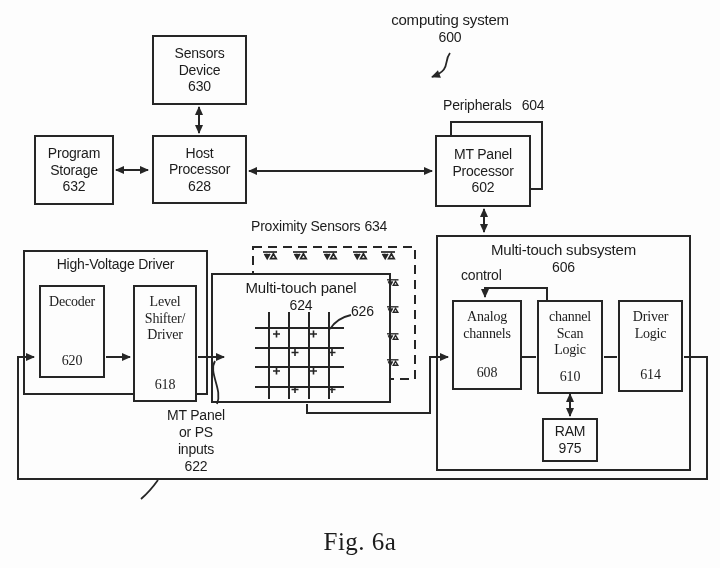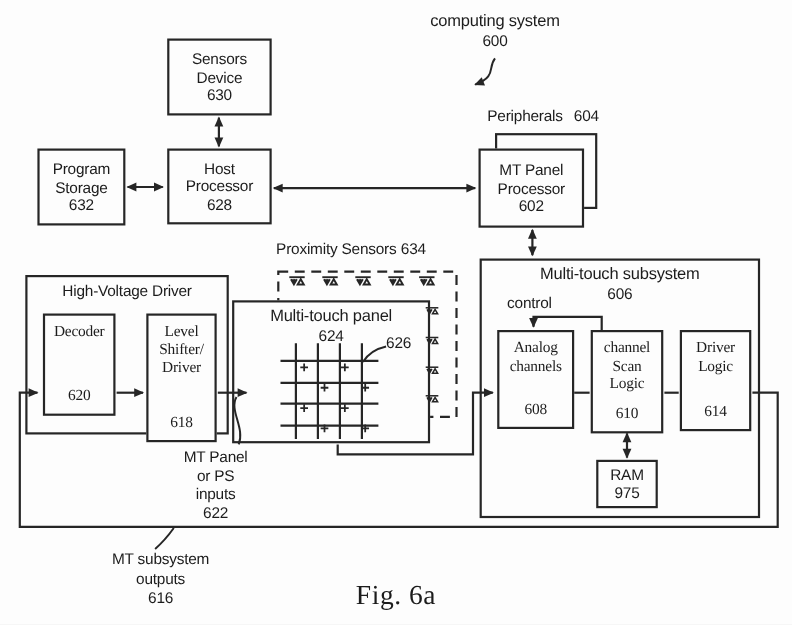--- a/index.html
+++ b/index.html
@@ -138,25 +138,20 @@
 
   <div class="lbl" style="left:351px;top:303px;z-index:5">626</div>
 
   <div class="lbl" style="left:155px;top:407px;width:82px;line-height:1.22">
     <span class="ln">MT Panel</span>
     <span class="ln">or PS</span>
     <span class="ln">inputs</span>
     <span class="ln">622</span>
   </div>
 
-  <div class="lbl" style="left:85px;top:500px;width:122px;line-height:1.25">
-    <span class="ln">MT subsystem</span>
-    <span class="ln">outputs</span>
-    <span class="ln">616</span>
-  </div>
 
   <div class="fig-caption" style="left:280px;top:528px;width:160px">Fig. 6a</div>
 
   <svg class="layer" width="720" height="568" viewBox="0 0 720 568">
     <defs>
       <marker id="ah" markerUnits="userSpaceOnUse" markerWidth="10" markerHeight="9" refX="8.5" refY="4.5" orient="auto-start-reverse">
         <path d="M0.5,0.5 L9.5,4.5 L0.5,8.5 Z" fill="#262626"></path>
       </marker>
       <g id="psensor" fill="none" stroke="#262626" stroke-width="1.7">
         <path d="M0,1 H14"></path>

